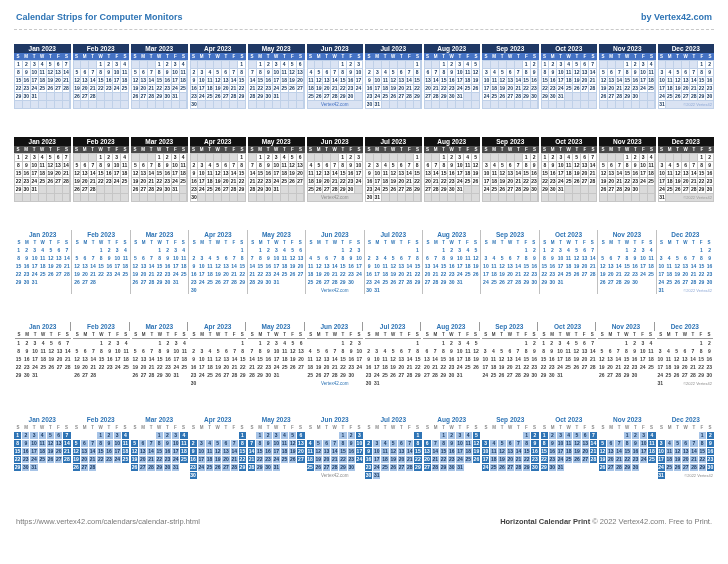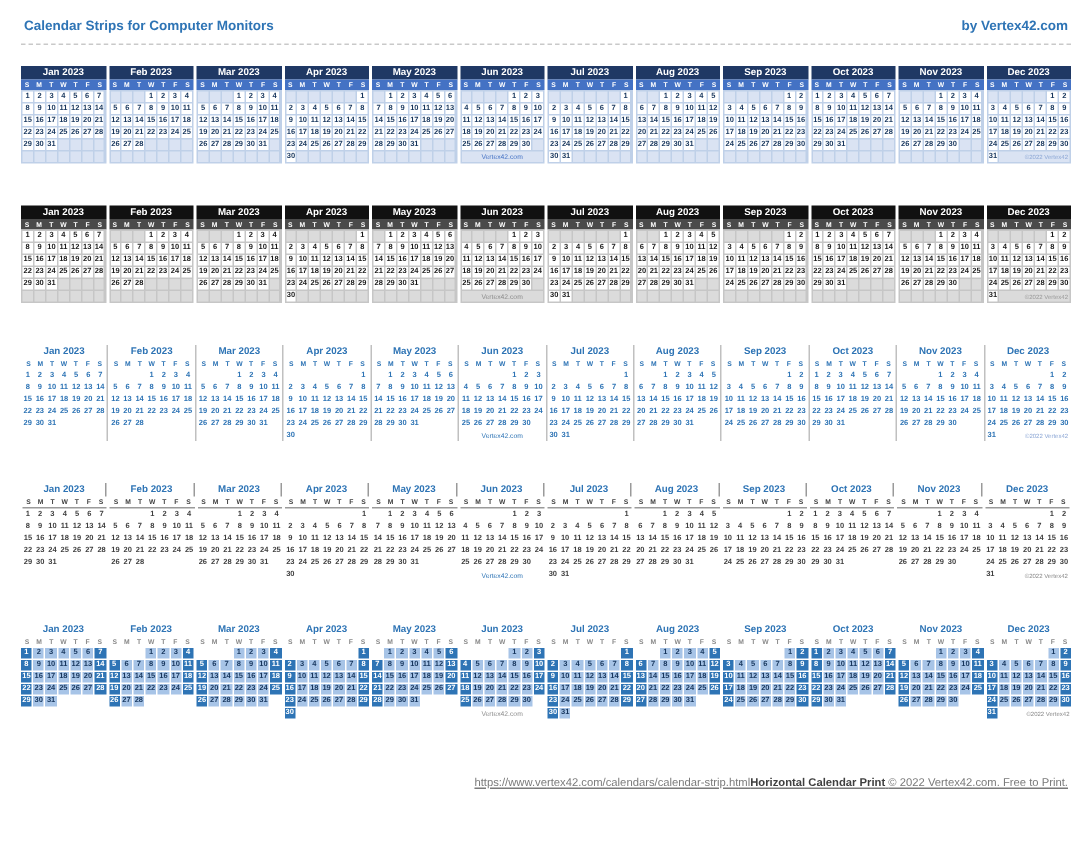--- a/index.html
+++ b/index.html
@@ -45,22 +45,22 @@
   .s4 .month { padding:0 1px; }
   .s4 .month:not(:last-child) .mtitle { border-right:1px solid var(--separator); }
   .s4 .wdrow { border-bottom:1px solid var(--underline); }
   .s4 .days { padding-top:1px; }
 
   
   .s5 .days { padding-top:1px; }
   .s5 .day.filled { background:var(--weekday-day-bg); color:var(--weekday-day-text); }
   .s5 .day.filled.we { background:var(--weekend-bg); color:var(--weekend-text); }
 
-  .footer { display:flex; justify-content:flex-end; margin-top:38px; padding:0 2px;
-            font-size:7.5px; color:#7a7a7a;text-decoration:underline; }
+  .footer { display:flex; justify-content:space-between; margin-top:38px; padding:0 2px;
+            font-size:7.5px; color:#7a7a7a; }
   .furl { color:#7a7a7a; }
   .fright b { color:#3f3f3f; font-weight:bold; }
 </style>
 </head>
 <body>
 
 <div class="page">
 
   <div class="header">
     <span class="htitle">Calendar Strips for Computer Monitors</span>

